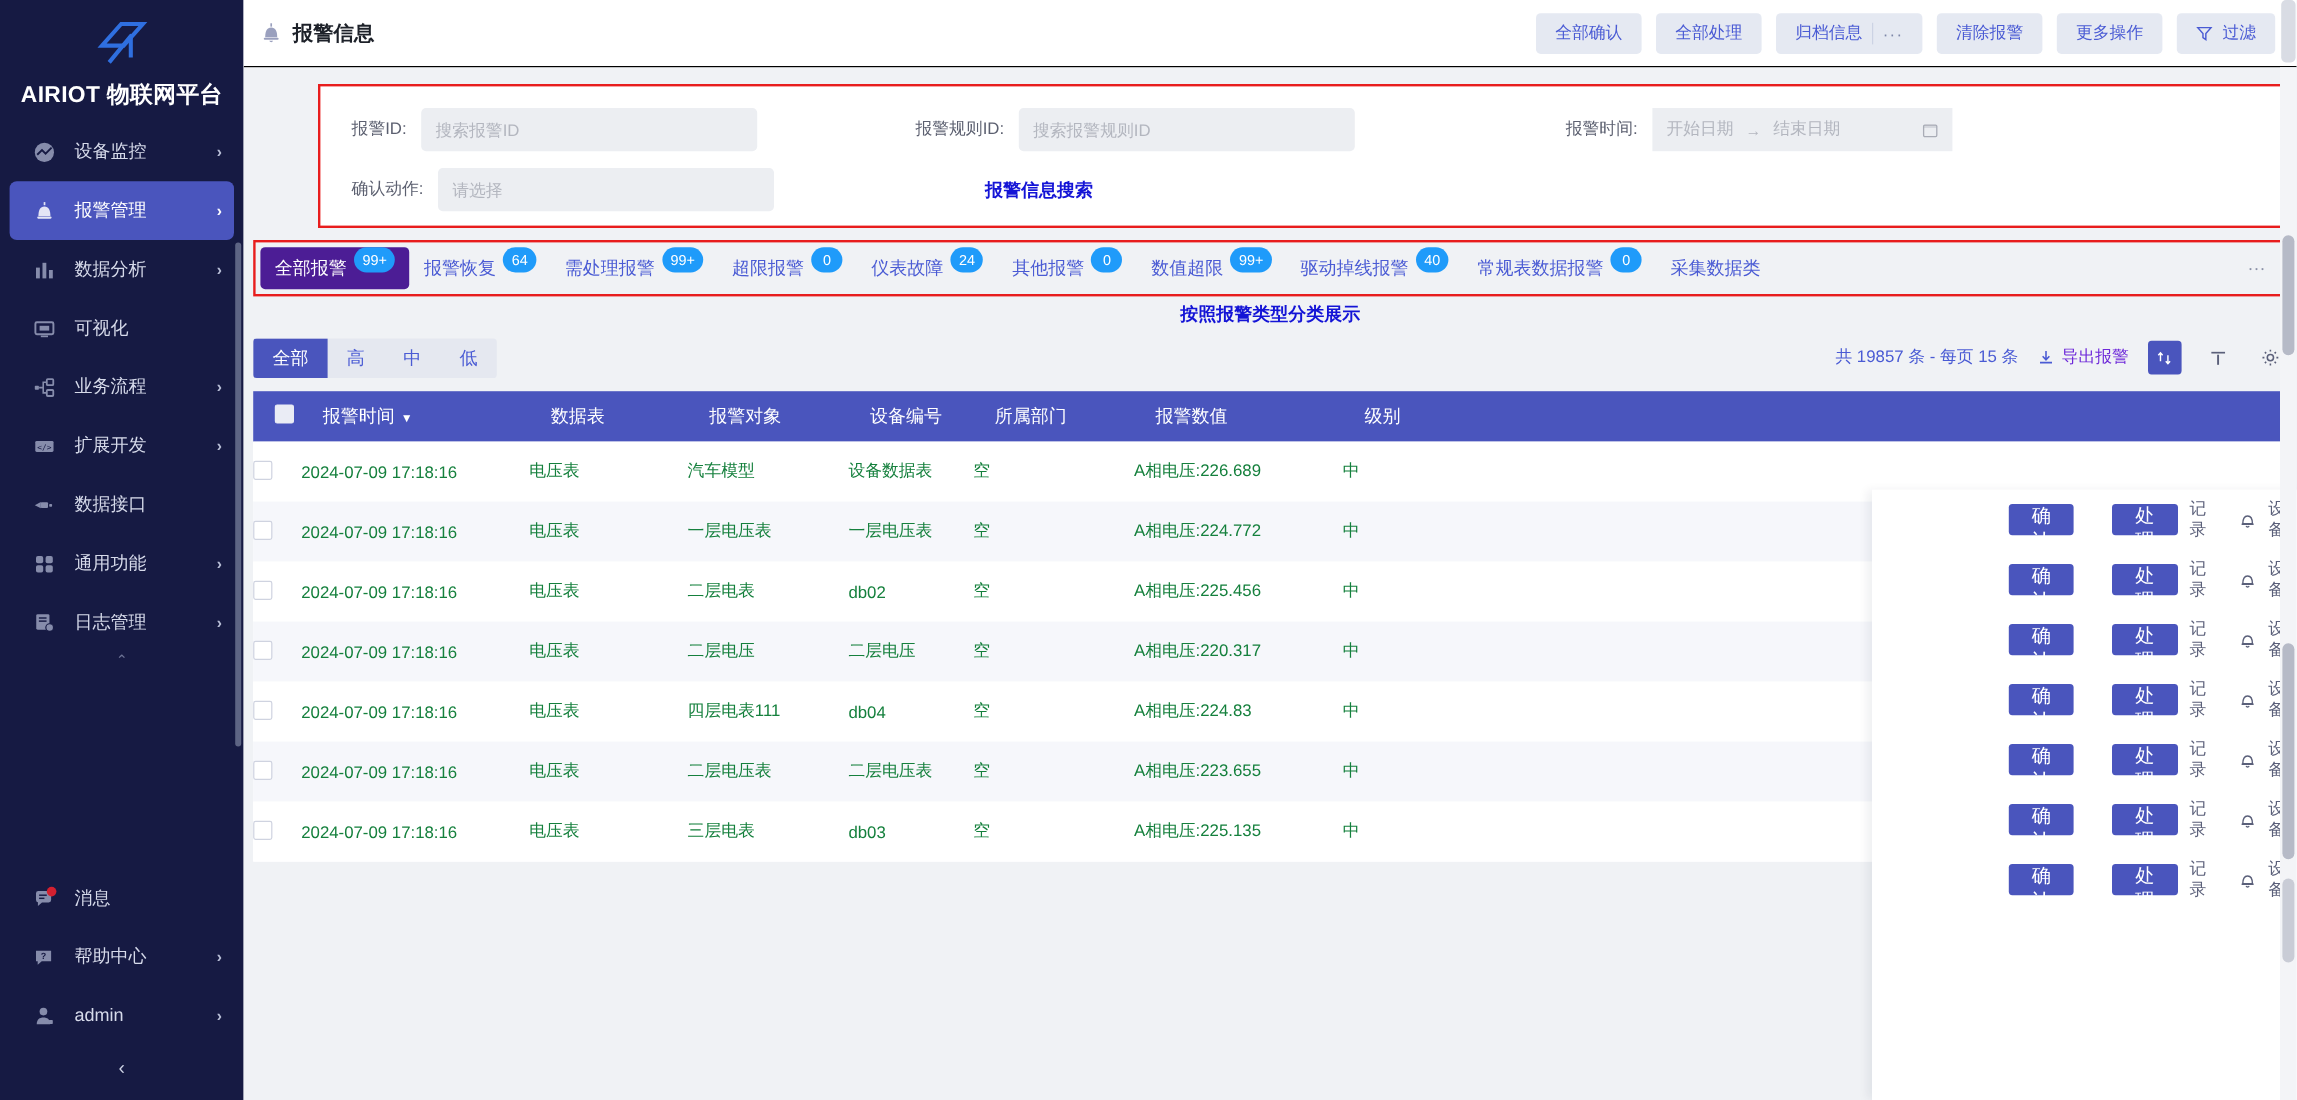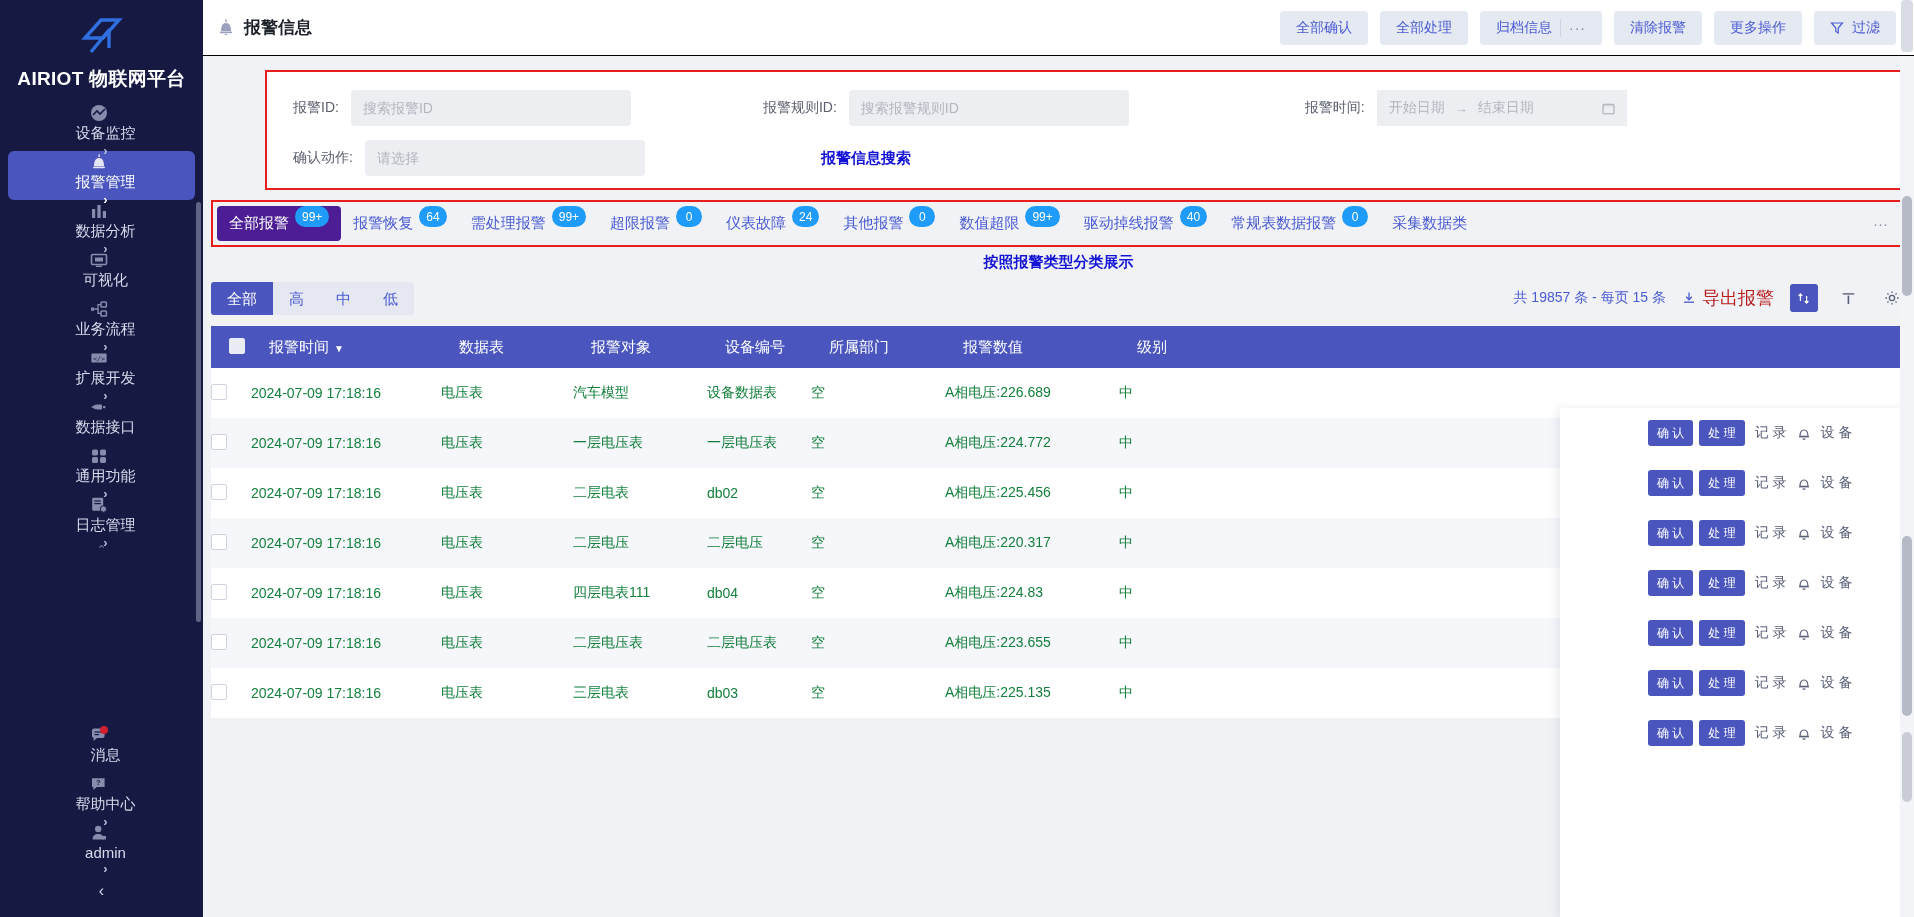--- a/index.html
+++ b/index.html
@@ -20,21 +20,21 @@
   .brand { padding-top: 10px; text-align: center; }
   .brand-logo { height: 52px; display: flex; align-items: center; justify-content: center; }
   .brand-name {
     font-size: 19px; font-weight: bold; color: #ffffff;
     letter-spacing: .3px; margin-top: 4px; margin-bottom: 10px;
   }
   .nav { flex: 1; overflow: hidden; position: relative; }
   .nav-item {
     display: flex; align-items: center; height: 49px;
     margin: 0 8px; padding: 0 10px 0 18px; border-radius: 6px;
-    color: #d6daea; font-size: 15px; cursor: pointer; flex-direction: column;
+    color: #d6daea; font-size: 15px; cursor: pointer;
   }
   .nav-item.active { background: #4a55bd; color: #fff; }
   .nav-ico {
     width: 22px; height: 20px; flex: 0 0 22px; margin-right: 14px;
     display: flex; align-items: center; justify-content: center;
     opacity: .85;
   }
   .nav-label { flex: 1; white-space: nowrap; }
   .nav-arrow { font-size: 13px; color: #b9bfd8; font-weight: bold; }
   .nav-item.active .nav-arrow { color: #fff; }
@@ -145,21 +145,21 @@
   }
   .seg { display: flex; background: #e5e8f0; border-radius: 3px; overflow: hidden; }
   .seg-item {
     padding: 0 16px; height: 33px; line-height: 33px; font-size: 15px;
     color: #4a5bd4; cursor: pointer;
   }
   .seg-item.active { background: #4a55bd; color: #fff; }
   .toolbar-spacer { flex: 1; }
   .toolbar-right { display: flex; align-items: center; gap: 16px; }
   .count-text { font-size: 14px; color: #4a5bd4; }
-  .export-btn { font-size: 18px; color: #b91c1c; cursor: pointer; display: flex; align-items: center; gap: 6px; }
+  .export-btn { font-size: 14px; color: #6d28d9; cursor: pointer; display: flex; align-items: center; gap: 6px; }
   .icon-sq {
     width: 28px; height: 28px; border-radius: 3px; display: flex;
     align-items: center; justify-content: center; font-size: 14px; cursor: pointer;
   }
   .icon-sq.filled { background: #4a55bd; color: #fff; }
   .icon-sq.plainc { color: #5b607a; }
 
   
   .table-wrap { margin: 8px 8px 0 8px; background: #fff; }
   .thead {
@@ -191,22 +191,22 @@
     position: absolute; top: 408px; left: 1357px; width: 366px; bottom: 0;
     background: #fff; box-shadow: -4px 0 8px rgba(20,24,60,.07);
     pointer-events: none;
   }
   .act-row {
     height: 50px; display: flex; align-items: center; gap: 6px;
     padding-left: 88px;
   }
   .act-btn {
     background: #4a55bd; color: #fff; border: none; border-radius: 3px;
-    height: 26px; padding: 0 9px; font-size: 12px; cursor: pointer;
-    font-family: inherit; pointer-events: auto;
+    height: 26px; padding: 0 9px; font-size: 16px; cursor: pointer;
+    font-family: inherit; pointer-events: auto; margin-left: 26px;
   }
   .act-link {
     color: #5b607a; font-size: 14px; cursor: pointer; padding: 0 4px;
     pointer-events: auto;
   }
   .act-bell { color: #5b607a; font-size: 14px; pointer-events: auto; }
 
   
   .rail-outer {
     position: absolute; right: 0; top: 56px; bottom: 0; width: 14px;

